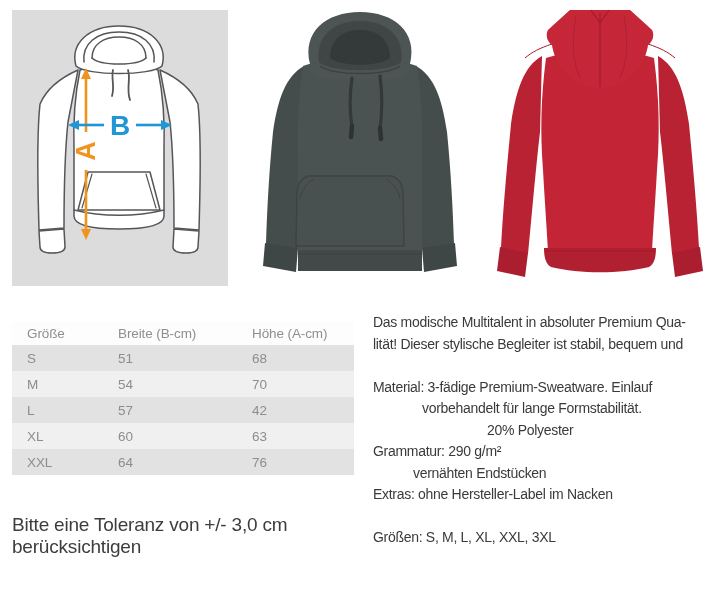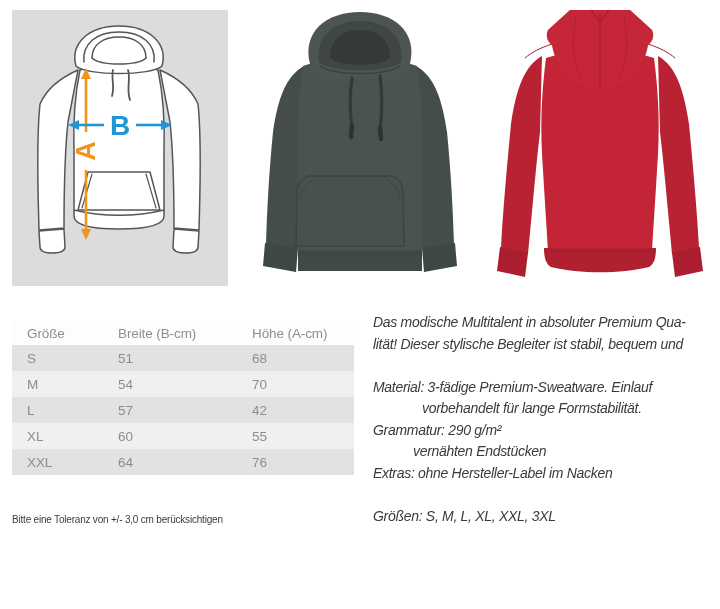--- a/index.html
+++ b/index.html
@@ -29,29 +29,29 @@
     font-weight:normal;text-align:left;height:23px;
     background:#fdfdfd;color:#8f8f8f;padding:0;vertical-align:middle;
   }
   .size-table td{height:26px;padding:0;vertical-align:middle;}
   .size-table th.c1,.size-table td.c1{padding-left:15px;margin-top:32px;}
   .size-table tbody tr:nth-child(odd){background:#e2e2e3;}
   .size-table tbody tr:nth-child(even){background:#f0f0f1;}
 
   .tolerance-note{
     position:absolute;left:12px;top:514px;width:340px;
-    font-size:10px;letter-spacing:-0.2px;color:#3d3d3d;
+    font-size:19px;letter-spacing:-0.2px;color:#3d3d3d;
   }
 
   
   .description{
     position:absolute;left:373px;top:312px;width:347px;
     font-size:14px;line-height:21.5px;letter-spacing:-0.3px;color:#3a3a3a;
   }
-  .description .ln{white-space:nowrap;font-style:italic;}
+  .description .ln{white-space:nowrap;}
   .description .gap{margin-top:21.5px;}
   .description .ind40{padding-left:40px;}
   .description .ind49{padding-left:49px;}
   .description .ind114{padding-left:114px;}
 </style>
 </head>
 <body>
 
 <div class="diagram-box" aria-label="hoodie measurement diagram">
   <svg viewBox="0 0 216 276" width="216" height="276">
@@ -175,34 +175,35 @@
       <td>70</td>
     </tr>
     <tr>
       <td class="c1">L</td>
       <td>57</td>
       <td>42</td>
     </tr>
     <tr>
       <td class="c1">XL</td>
       <td>60</td>
-      <td>55</td>
+      <td>63</td>
     </tr>
     <tr>
       <td class="c1">XXL</td>
       <td>64</td>
       <td>76</td>
     </tr>
   </tbody>
 </table>
 
 <div class="tolerance-note">Bitte eine Toleranz von +/- 3,0 cm berücksichtigen</div>
 
 <div class="description">
   <div class="ln">Das modische Multitalent in absoluter Premium Qua-</div>
   <div class="ln">lität! Dieser stylische Begleiter ist stabil, bequem und</div>
   <div class="ln gap">Material: 3-fädige Premium-Sweatware. Einlauf</div>
   <div class="ln ind49">vorbehandelt für lange Formstabilität.</div>
+  <div class="ln ind114">20% Polyester</div>
   <div class="ln">Grammatur: 290 g/m²</div>
   <div class="ln ind40">vernähten Endstücken</div>
   <div class="ln">Extras: ohne Hersteller-Label im Nacken</div>
   <div class="ln gap">Größen: S, M, L, XL, XXL, 3XL</div>
 </div>
 
 </body></html>

